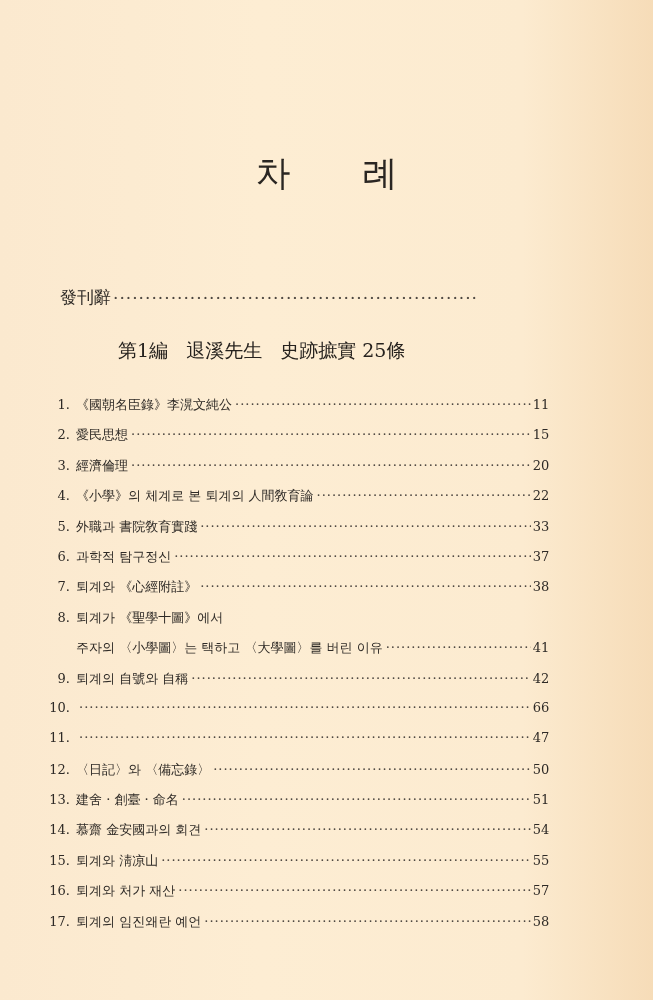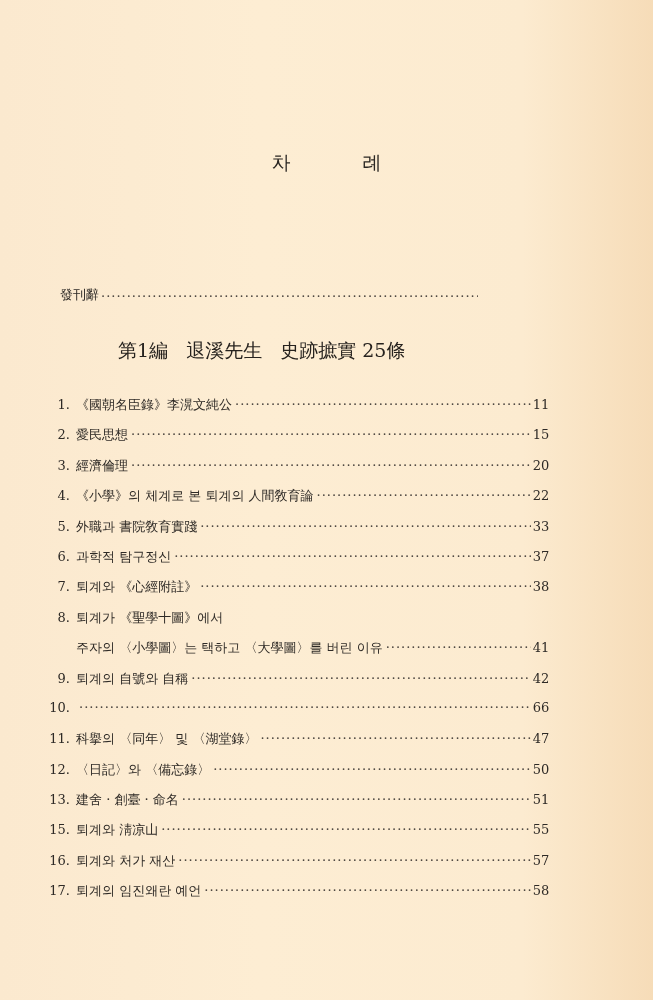--- a/index.html
+++ b/index.html
@@ -7,27 +7,27 @@
     width: 653px; height: 1000px; overflow: hidden;
     background: linear-gradient(90deg, #fbe9cf 0%, #fdedd3 40%, #fcebd0 80%, #f6dcb8 100%);
     font-family: "DejaVu Serif", "Liberation Serif", serif;
     color: #2e2a26;
     position: relative;
   }
   .page { position: absolute; inset: 0; }
   .title {
     position: absolute; top: 150px; left: 0; width: 653px;
     text-align: center; font-family: "DejaVu Sans", sans-serif;
-    font-size: 19px; letter-spacing: 0; color: #2a2622;
+    font-size: 35px; letter-spacing: 0; color: #2a2622;
   }
   .title span { display: inline-block; }
   .title .gap { width: 72px; }
   .preface {
     position: absolute; top: 286px; left: 60px; width: 420px;
-    display: flex; align-items: flex-end; font-size: 13px;
+    display: flex; align-items: center; font-size: 17px;
   }
   .preface .lbl { white-space: nowrap; }
   .preface .dots { flex: 1; overflow: hidden; white-space: nowrap; margin: 0 2px; letter-spacing: 1px; color:#4a443e; }
   .preface .author { white-space: nowrap; }
   .part {
     position: absolute; top: 338px; left: 118px;
     font-size: 19px; white-space: nowrap; color: #26221e; text-align: center;
   }
   .part span { margin-right: 12px; }
   .toc { position: absolute; top: 396px; left: 48px; width: 502px; }
@@ -120,35 +120,40 @@
         <span class="dots"></span>
         <span class="pg">42</span>
       </div>
       <div class="row">
         <span class="num">10.</span>
         <span class="dots"></span>
         <span class="pg">66</span>
       </div>
       <div class="row">
         <span class="num">11.</span>
-        <span class="txt">科擧의 〈同年〉 및 〈湖堂錄〉</span>
         <span class="dots"></span>
         <span class="pg">47</span>
       </div>
       <div class="row">
         <span class="num">12.</span>
         <span class="txt">〈日記〉와 〈備忘錄〉</span>
         <span class="dots"></span>
         <span class="pg">50</span>
       </div>
       <div class="row">
         <span class="num">13.</span>
         <span class="txt">建舍 · 創臺 · 命名</span>
         <span class="dots"></span>
         <span class="pg">51</span>
+      </div>
+      <div class="row">
+        <span class="num">14.</span>
+        <span class="txt">慕齋 金安國과의 회견</span>
+        <span class="dots"></span>
+        <span class="pg">54</span>
       </div>
       <div class="row">
         <span class="num">15.</span>
         <span class="txt">퇴계와 淸凉山</span>
         <span class="dots"></span>
         <span class="pg">55</span>
       </div>
       <div class="row">
         <span class="num">16.</span>
         <span class="txt">퇴계와 처가 재산</span>

